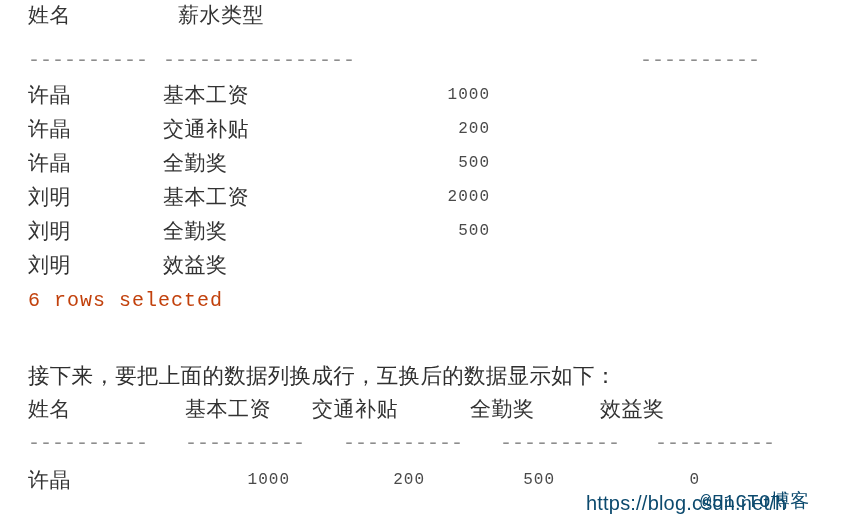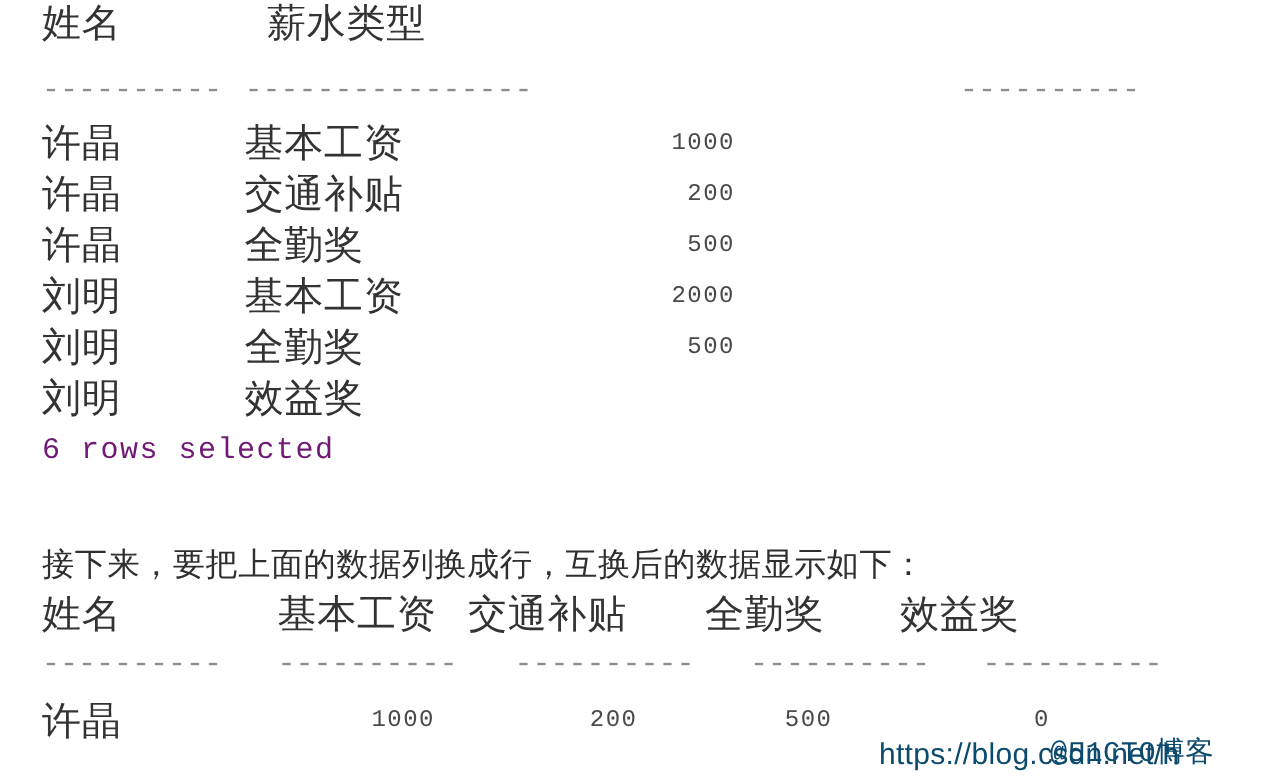--- a/index.html
+++ b/index.html
@@ -33,21 +33,21 @@
 
   .cell {
     position: absolute;
     top: 0;
     white-space: nowrap;
     line-height: 31px;
   }
 
   .cn {
     font-family: "Liberation Serif", "DejaVu Serif", serif;
-    font-size: 26px;
+    font-size: 21px;
     color: #333333;
     letter-spacing: 0.5px;
   }
 
   .num {
     font-family: "Liberation Mono", "DejaVu Sans Mono", monospace;
     font-size: 16px;
     color: #4a4a4a;
     letter-spacing: 1px;
   }
@@ -72,21 +72,21 @@
     color: #8d8d8d;
     letter-spacing: 0px;
     white-space: pre;
   }
 
   
   .status-line {
     position: absolute;
     font-family: "Liberation Mono", "DejaVu Sans Mono", monospace;
     font-size: 20px;
-    color: #701a75;
+    color: #c2410c;
     letter-spacing: 1px;
     white-space: pre;
   }
 
   
   .paragraph {
     position: absolute;
     font-family: "Liberation Serif", "DejaVu Serif", serif;
     font-size: 21.5px;
     color: #2f2f2f;

